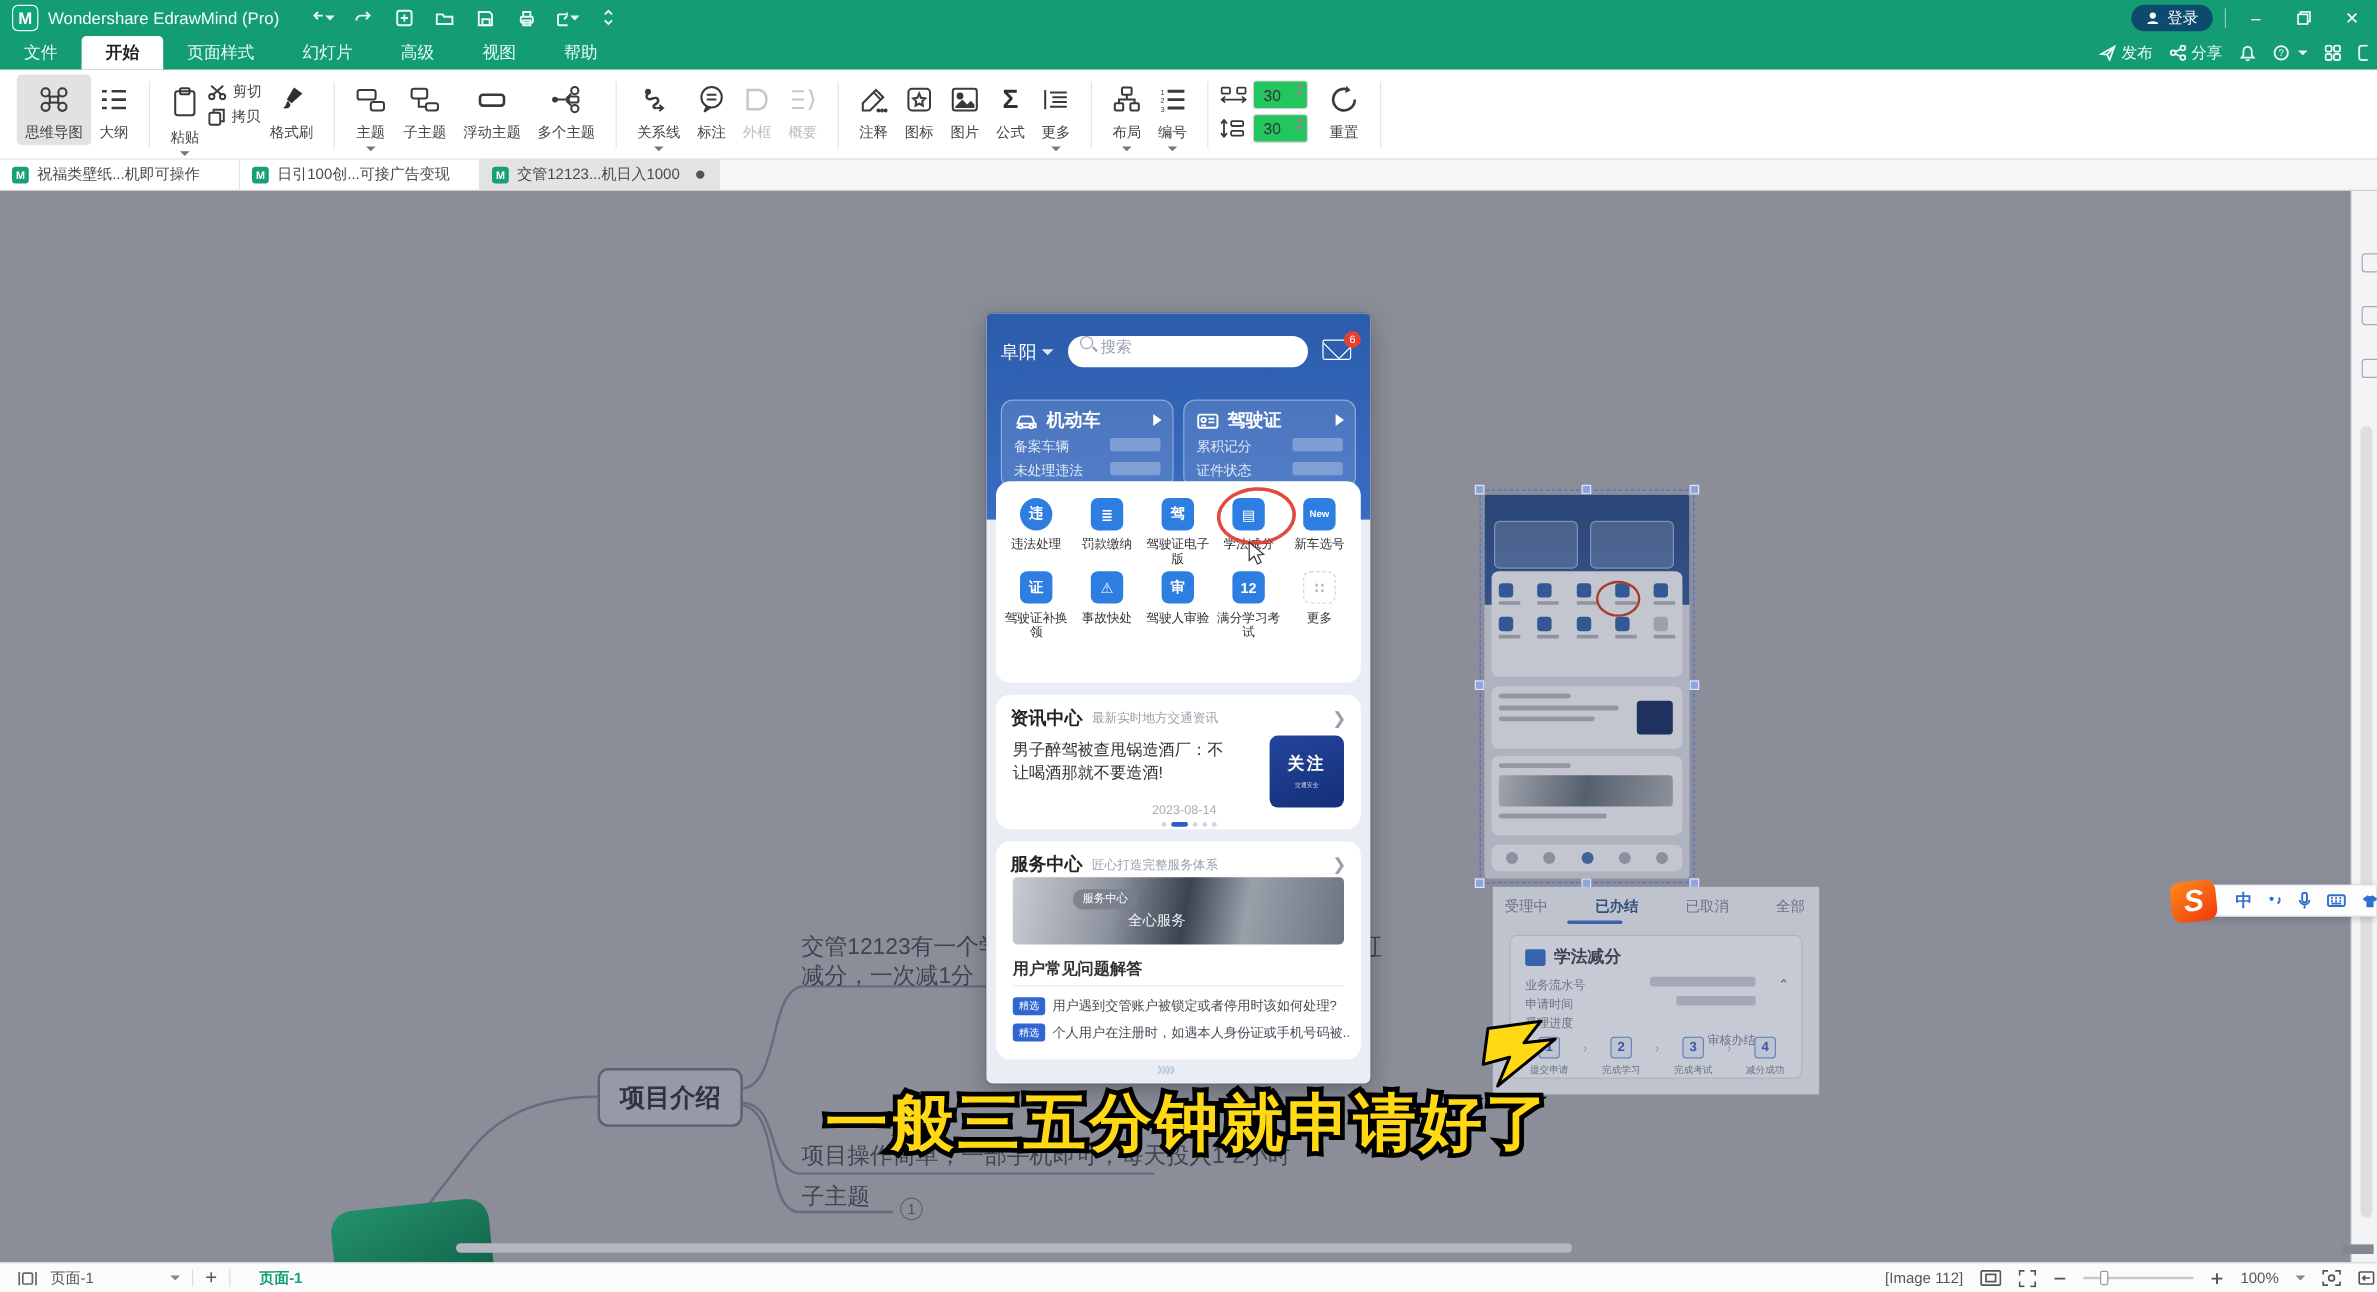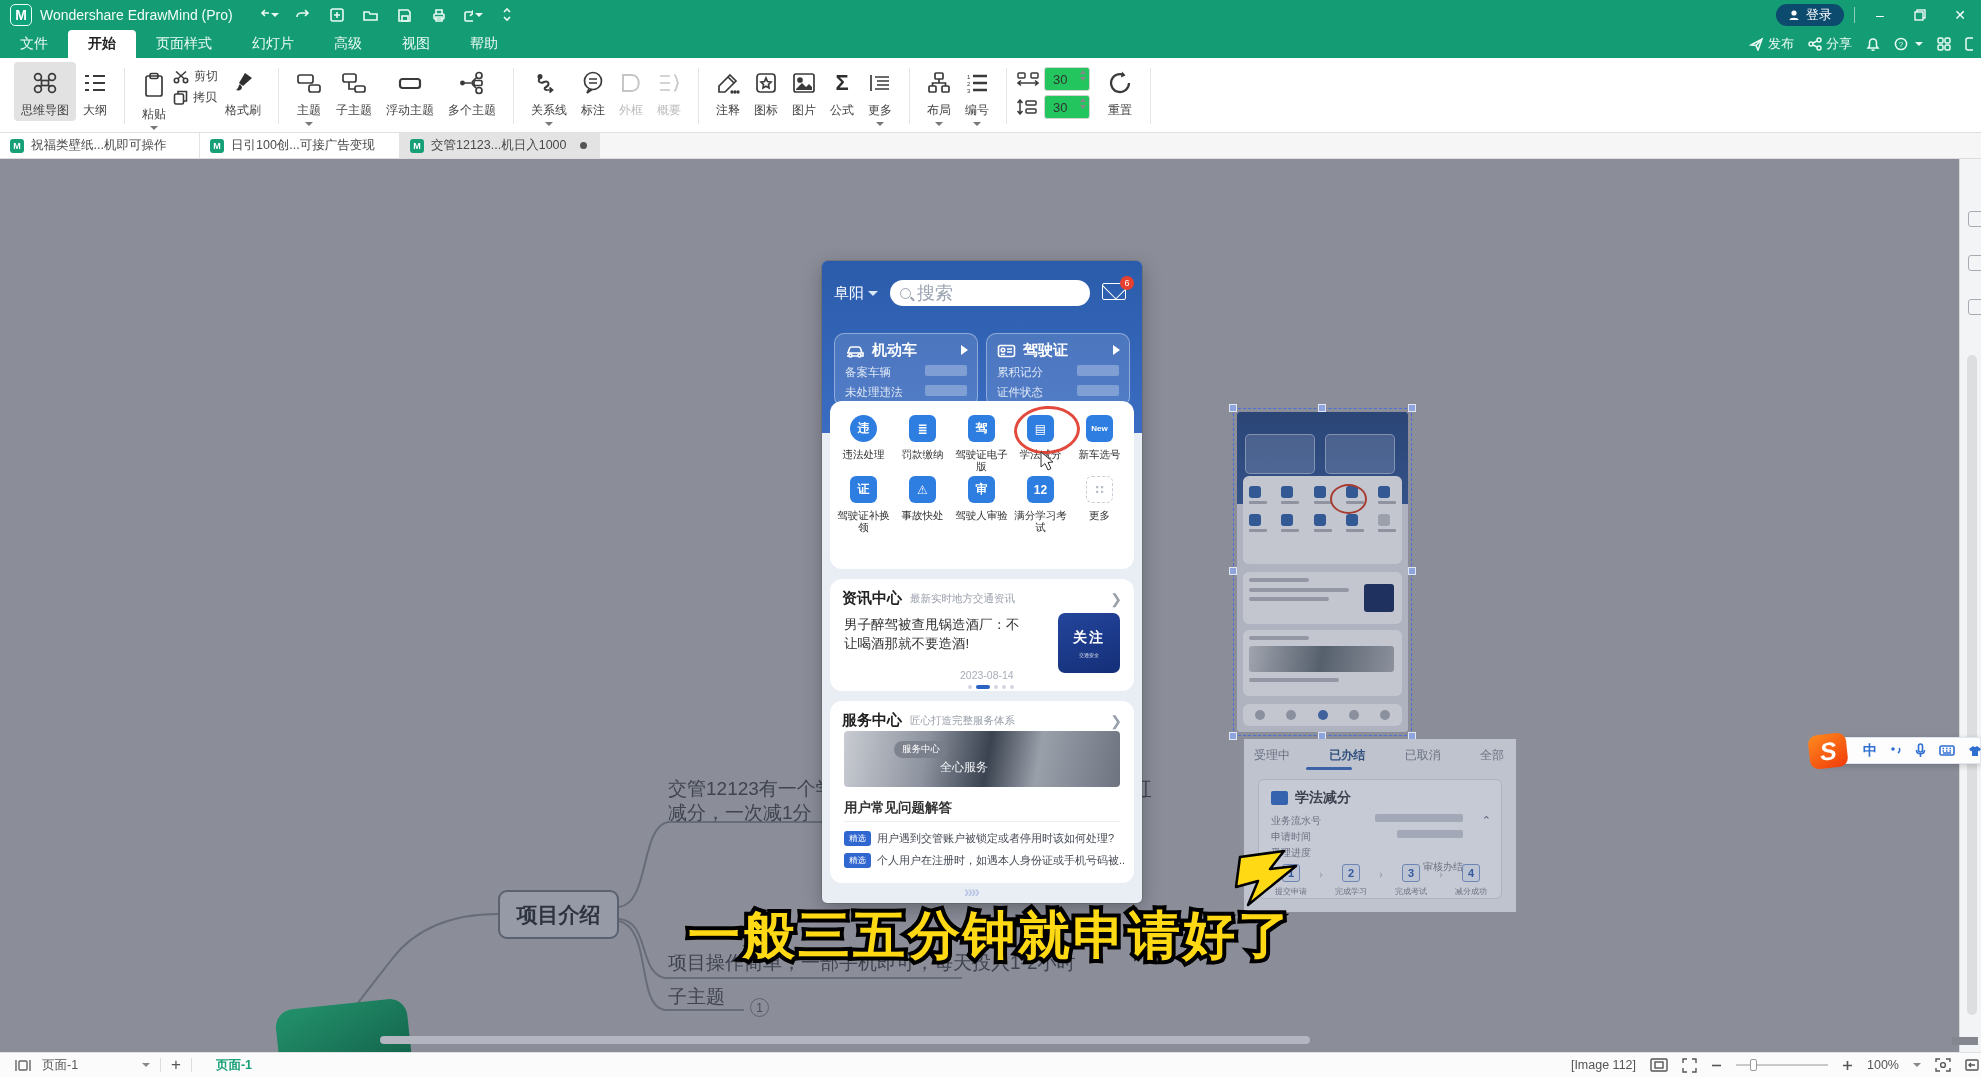--- a/index.html
+++ b/index.html
@@ -89,21 +89,21 @@
 
   
   .phone { position:absolute; left:822px; top:102px; width:320px; height:642px; background:#e9edf4;
     border-radius:5px; overflow:hidden; box-shadow:0 0 0 1px rgba(0,0,0,.1),0 6px 20px rgba(0,0,0,.28); }
   .ph-head { position:absolute; left:0; top:0; width:100%; height:172px;
     background:linear-gradient(180deg,#2b5cab,#3a6cc2); }
   .ph-row1 { position:absolute; left:12px; top:18px; width:296px; height:28px; display:flex; align-items:center; }
   .ph-city { color:#fff; font-size:15px; display:flex; align-items:center; gap:4px; }
   .chev-dn { width:0;height:0;border-left:5px solid transparent;border-right:5px solid transparent;border-top:5px solid #dbe6f7; }
   .ph-search { margin-left:12px; width:200px; height:26px; background:#fff; border-radius:13px; display:flex;
-    align-items:center; padding:0 10px; gap:6px; color:#9aa2b1; font-size:18px; }
+    align-items:flex-start; padding:0 10px; gap:6px; color:#9aa2b1; font-size:13px; }
   .mag { width:11px; height:11px; border:1.6px solid #9aa2b1; border-radius:50%; position:relative; flex:none; }
   .mag:after { content:""; position:absolute; left:9px; top:9px; width:5px; height:1.6px; background:#9aa2b1; transform:rotate(45deg); }
   .ph-mail { margin-left:12px; position:relative; width:26px; height:20px; }
   .envelope { width:24px; height:17px; border:1.8px solid #fff; border-radius:2px; position:relative; overflow:hidden; }
   .envelope:before { content:""; position:absolute; left:-3px; top:-9px; width:24px; height:16px;
     border:1.8px solid #fff; transform:rotate(45deg); }
   .mail-badge { position:absolute; right:-6px; top:-7px; min-width:14px; height:14px; background:#e8402e;
     border-radius:7px; color:#fff; font-size:9px; display:flex; align-items:center; justify-content:center; padding:0 3px; }
   .ph-cards { position:absolute; left:12px; top:72px; width:296px; display:flex; gap:8px; }
   .pcard { flex:1; height:74px; background:rgba(255,255,255,.13); border:1px solid rgba(255,255,255,.38);

